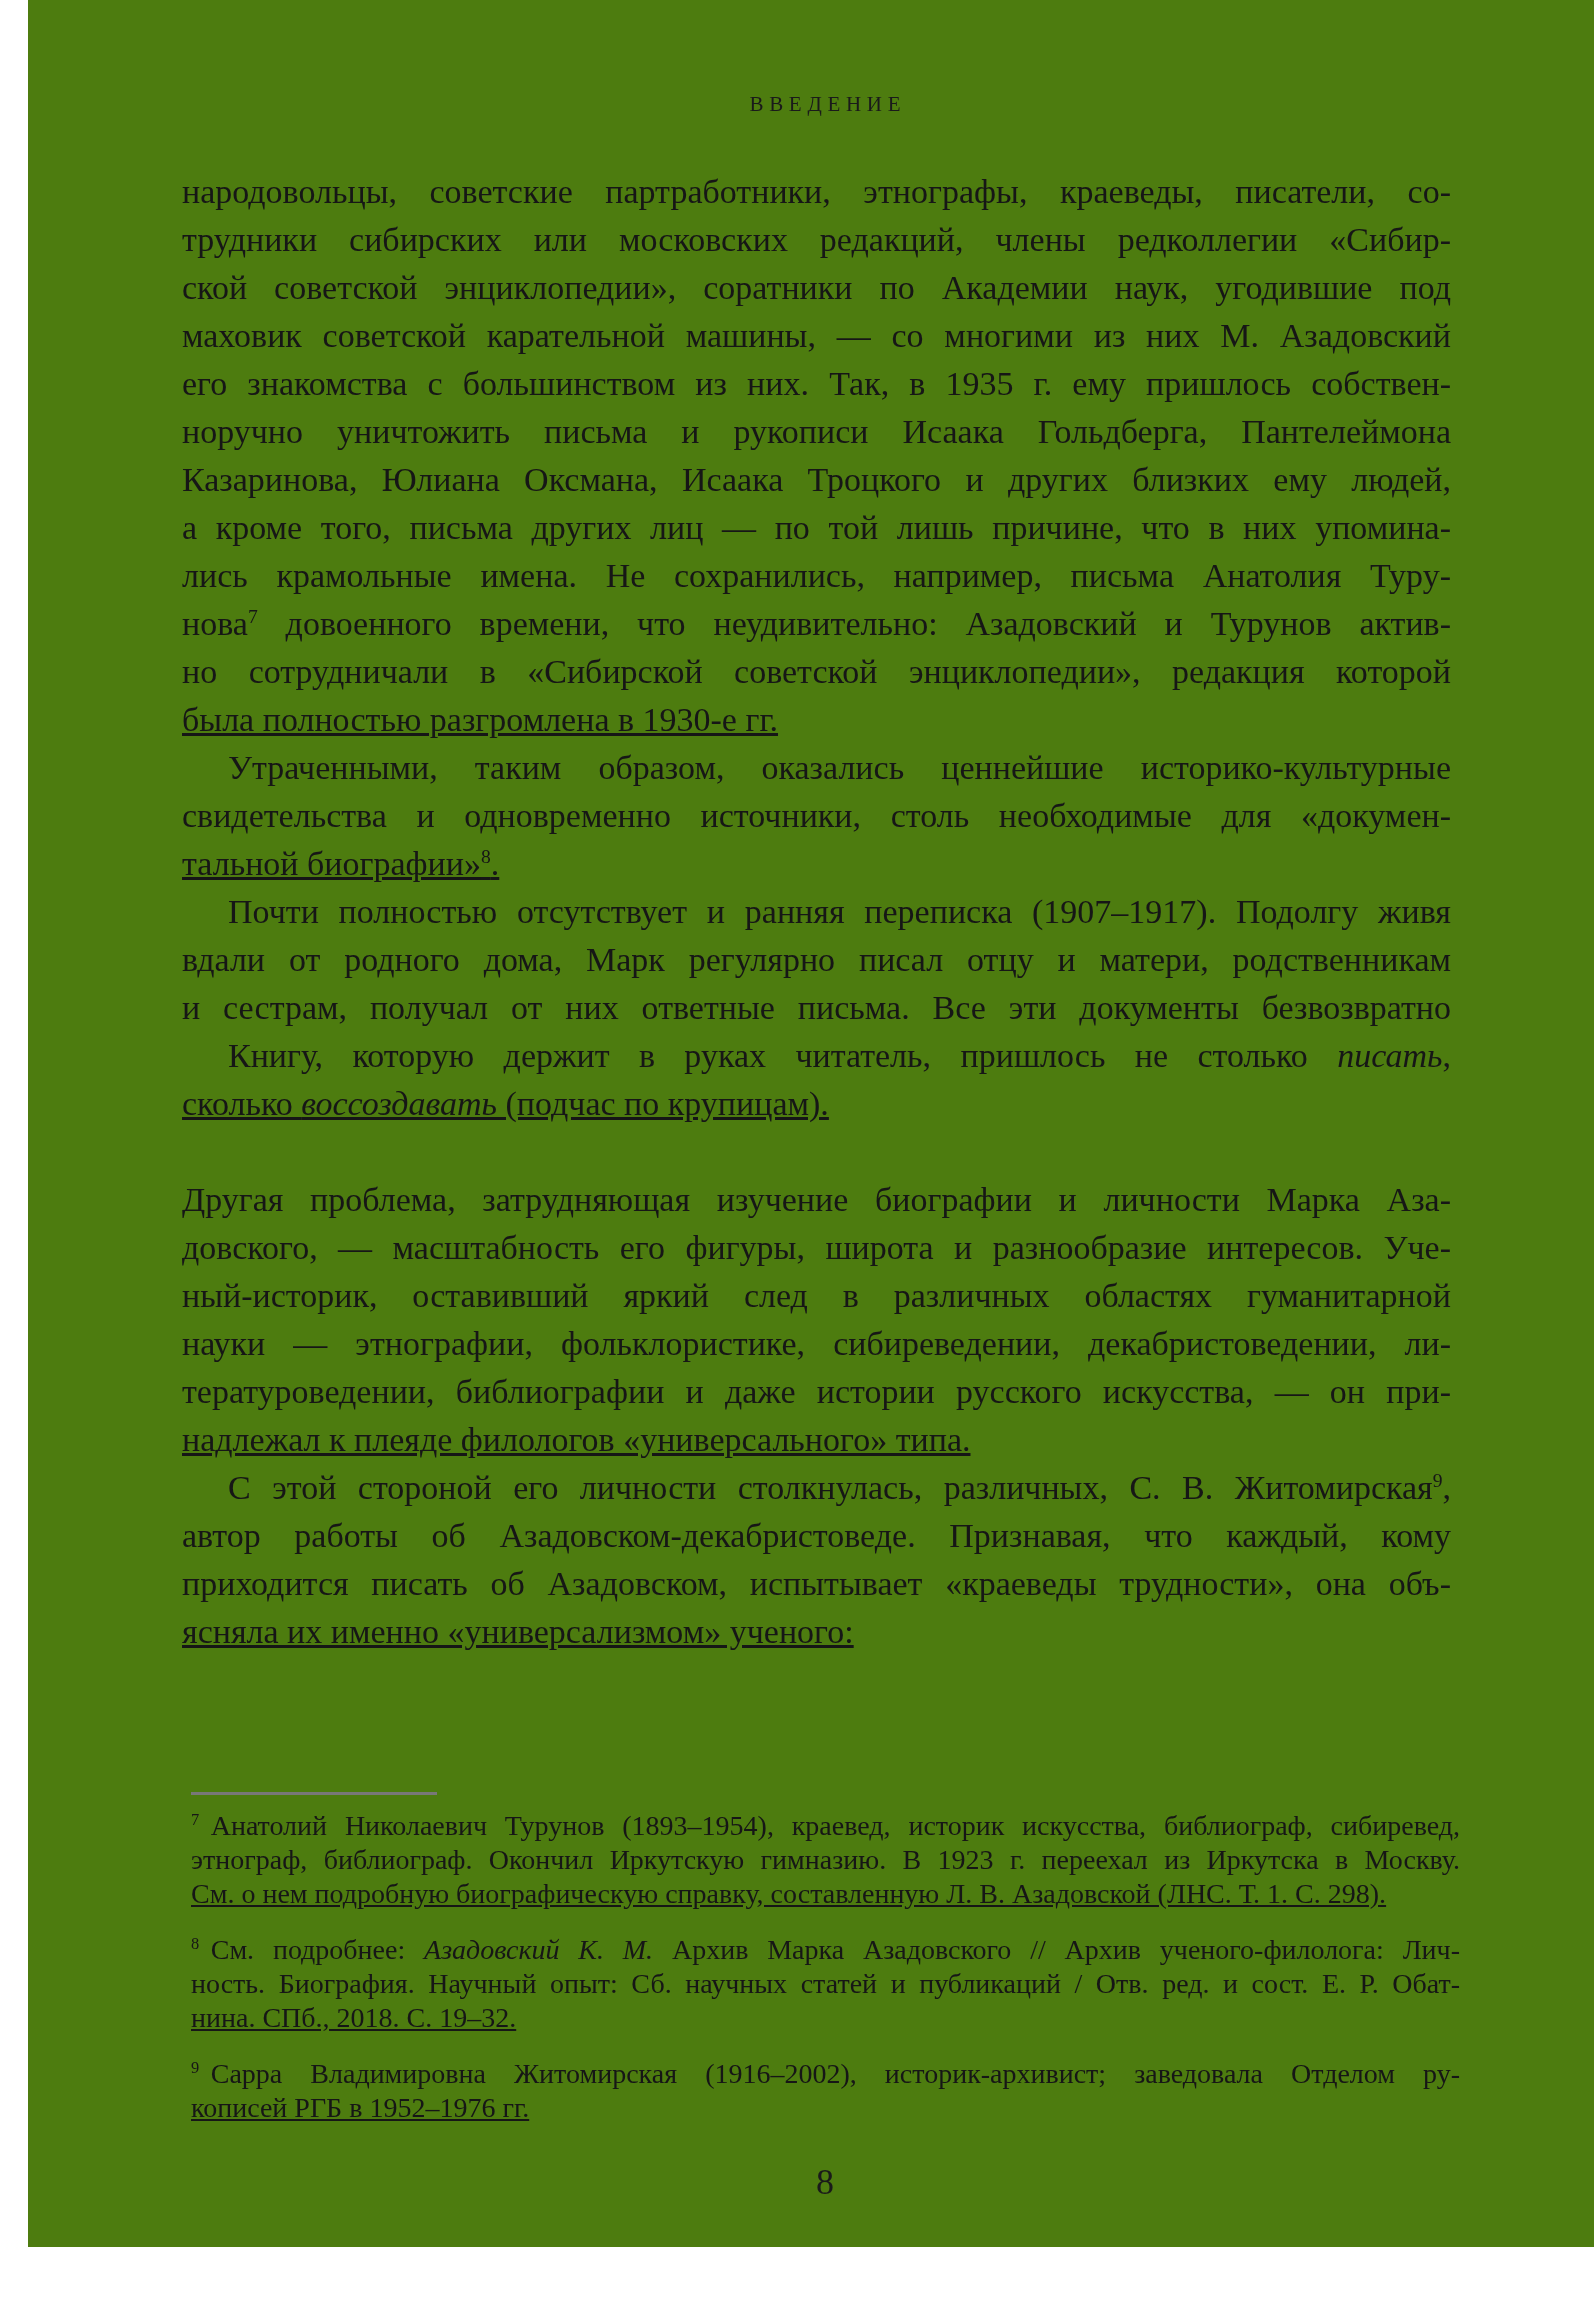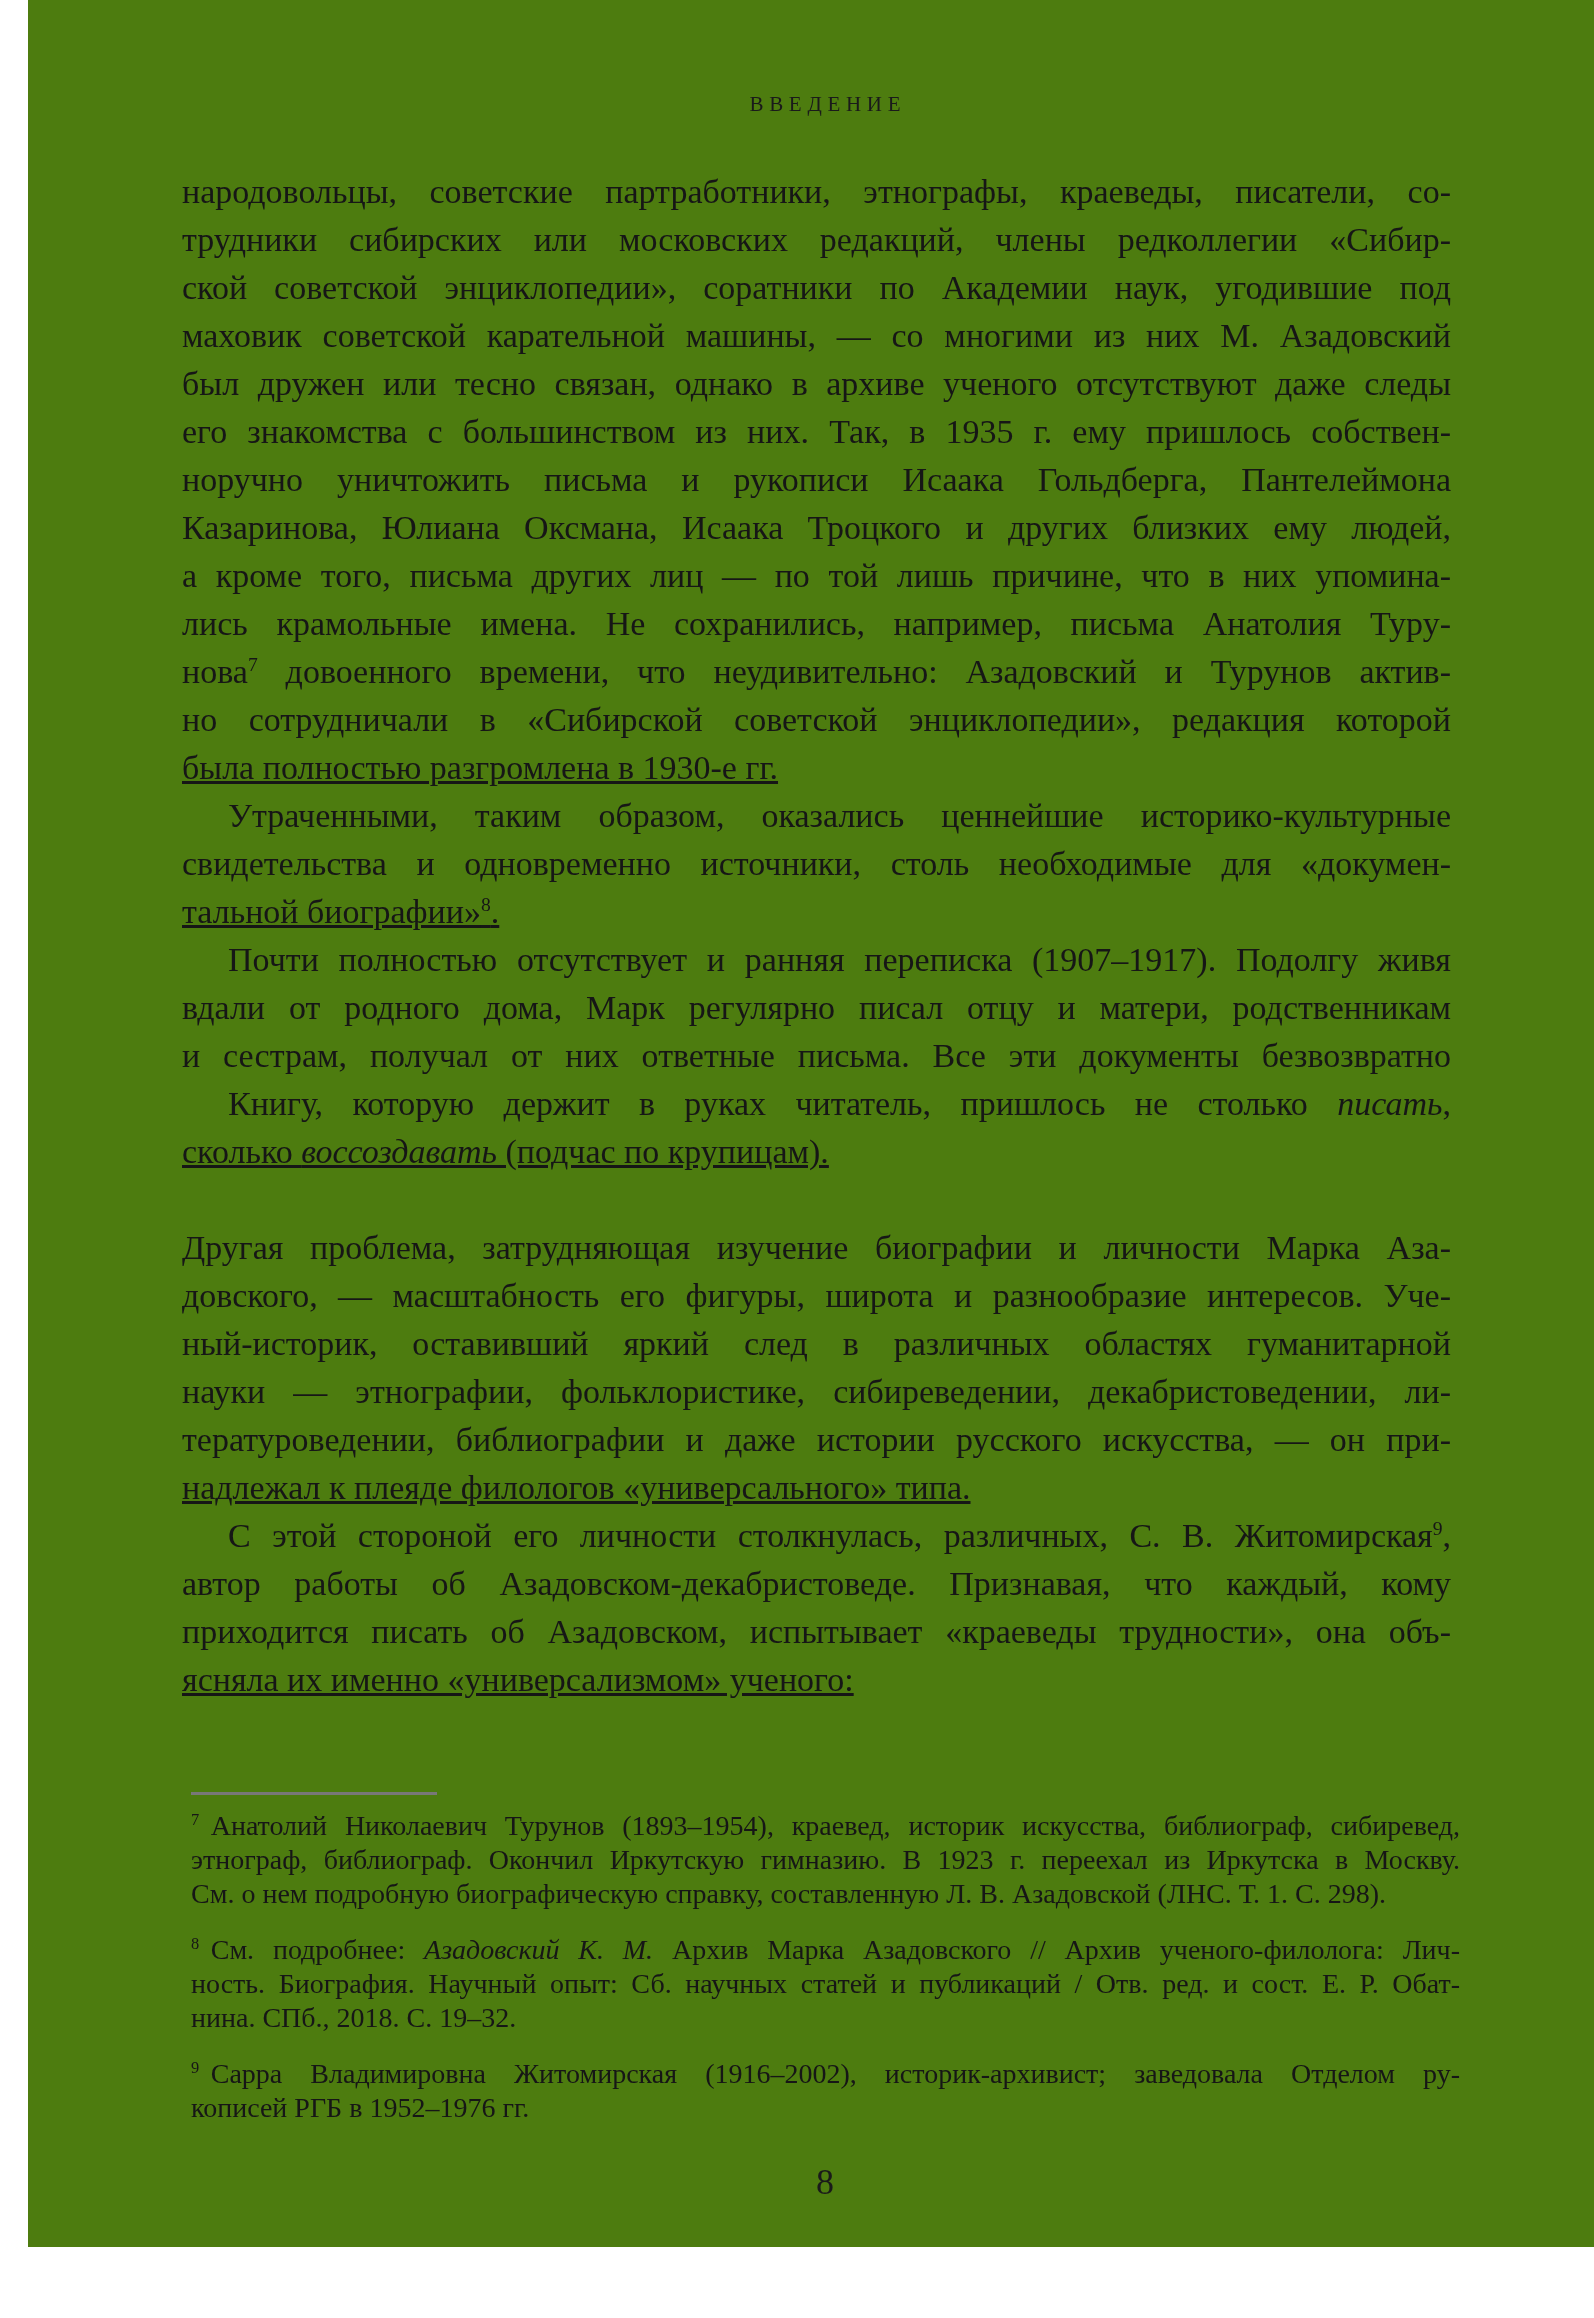--- a/index.html
+++ b/index.html
@@ -36,21 +36,21 @@
   }
   .footnotes{
     position:absolute;left:163px;top:1809px;width:1269px;
     font-size:28px;
   }
   .fn{margin-bottom:22px;}
   .fn-line{
     height:34px;line-height:34px;
     text-align:justify;text-align-last:justify;
   }
-  .fn-line.last{text-align:right;text-align-last:left;}
+  .fn-line.last{text-align:right;text-align-last:left;text-decoration:underline;}
   sup.fn-marker{
     font-size:16.4px;line-height:0;vertical-align:baseline;
     position:relative;top:-9.8px;margin-right:11.5px;
   }
   .page-number{
     position:absolute;top:2161px;left:0;width:100%;
     text-align:center;font-size:36px;color:#1a1a1a;
   }
 </style>
 </head>
@@ -58,21 +58,20 @@
 
 <div class="page">
   <div class="header">ВВЕДЕНИЕ</div>
 
   <div class="body-text">
       <div class="para">
         <div class="line"><span>народовольцы, советские партработники, этнографы, краеведы, писатели, со-</span></div>
         <div class="line"><span>трудники сибирских или московских редакций, члены редколлегии «Сибир-</span></div>
         <div class="line"><span>ской советской энциклопедии», соратники по Академии наук, угодившие под</span></div>
         <div class="line"><span>маховик советской карательной машины, — со многими из них М. Азадовский</span></div>
-        <div class="line"><span>был дружен или тесно связан, однако в архиве ученого отсутствуют даже следы</span></div>
         <div class="line"><span>его знакомства с большинством из них. Так, в 1935 г. ему пришлось собствен-</span></div>
         <div class="line"><span>норучно уничтожить письма и рукописи Исаака Гольдберга, Пантелеймона</span></div>
         <div class="line"><span>Казаринова, Юлиана Оксмана, Исаака Троцкого и других близких ему людей,</span></div>
         <div class="line"><span>а кроме того, письма других лиц — по той лишь причине, что в них упомина-</span></div>
         <div class="line"><span>лись крамольные имена. Не сохранились, например, письма Анатолия Туру-</span></div>
         <div class="line"><span>нова</span><sup class="sup">7</sup><span> довоенного времени, что неудивительно: Азадовский и Турунов актив-</span></div>
         <div class="line"><span>но сотрудничали в «Сибирской советской энциклопедии», редакция которой</span></div>
         <div class="line last"><span>была полностью разгромлена в 1930-е гг.</span></div>
       </div>
       <div class="para">

